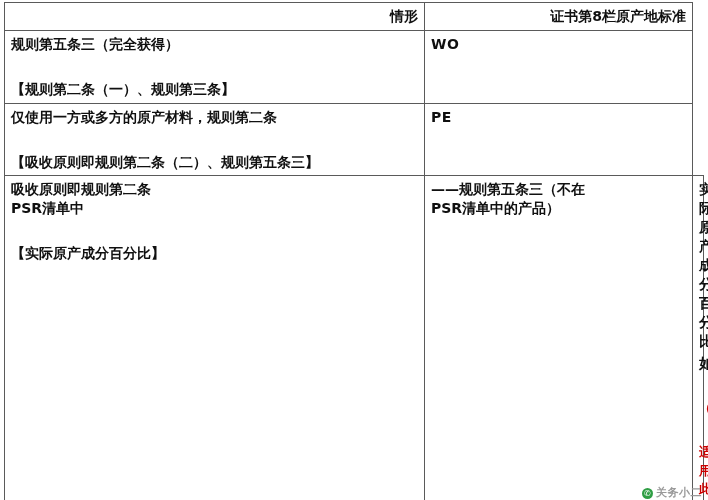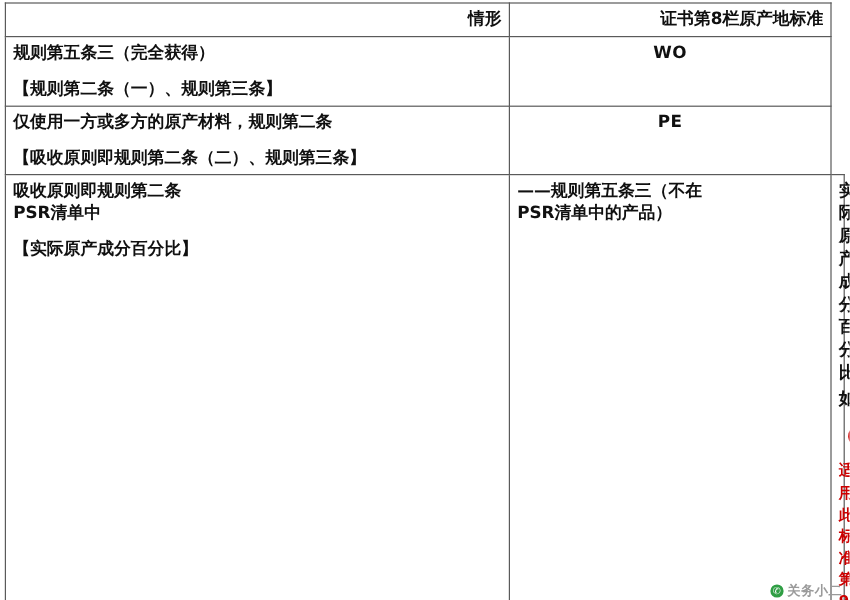--- a/index.html
+++ b/index.html
@@ -41,39 +41,39 @@
     padding: 6px 4px;
     vertical-align: middle;
   }
   .c-situation { width: 420px; }
   .c-standard  { width: 268px; }
 
   .sub-left { width: 180px; }
   .sub-right { width: 236px; }
 
   .cell-center {
-    text-align: center;
+    text-align: left;
     vertical-align: middle;
   }
   .std-code {
     font-size: 15px;
     font-weight: bold;
     letter-spacing: 0.5px;
   }
   .note-red {
     color: #cc0000;
     font-size: 12.5px;
     font-weight: bold;
     line-height: 1.45;
   }
   .blk {
     display: block;
   }
   .mt4 { margin-top: 4px; }
-  .mt10 { margin-top: 11px; }
+  .mt10 { margin-top: 26px; }
   .ctr { text-align: center; }
   .pct-line {
     font-size: 14px;
     font-weight: bold;
   }
   .watermark {
     position: absolute;
     right: 6px;
     bottom: 2px;
     font-size: 11px;
@@ -117,21 +117,21 @@
         <td>
           <span class="blk">规则第五条三（完全获得）</span>
           <span class="blk mt10">【规则第二条（一）、规则第三条】</span>
         </td>
         <td class="cell-center std-code">WO</td>
       </tr>
 
       <tr>
         <td>
           <span class="blk">仅使用一方或多方的原产材料，规则第二条</span>
-          <span class="blk mt10">【吸收原则即规则第二条（二）、规则第三条】</span>
+          <span class="blk mt10">【吸收原则即规则第二条（二）、规则第五条三】</span>
         </td>
         <td class="cell-center std-code">PE</td>
       </tr>
 
       <tr>
         <td class="sub-left" rowspan="2">
           <span class="blk">吸收原则即规则第二条</span>
           <span class="blk">PSR清单中</span>
           <span class="blk mt10">【实际原产成分百分比】</span>
         </td>

